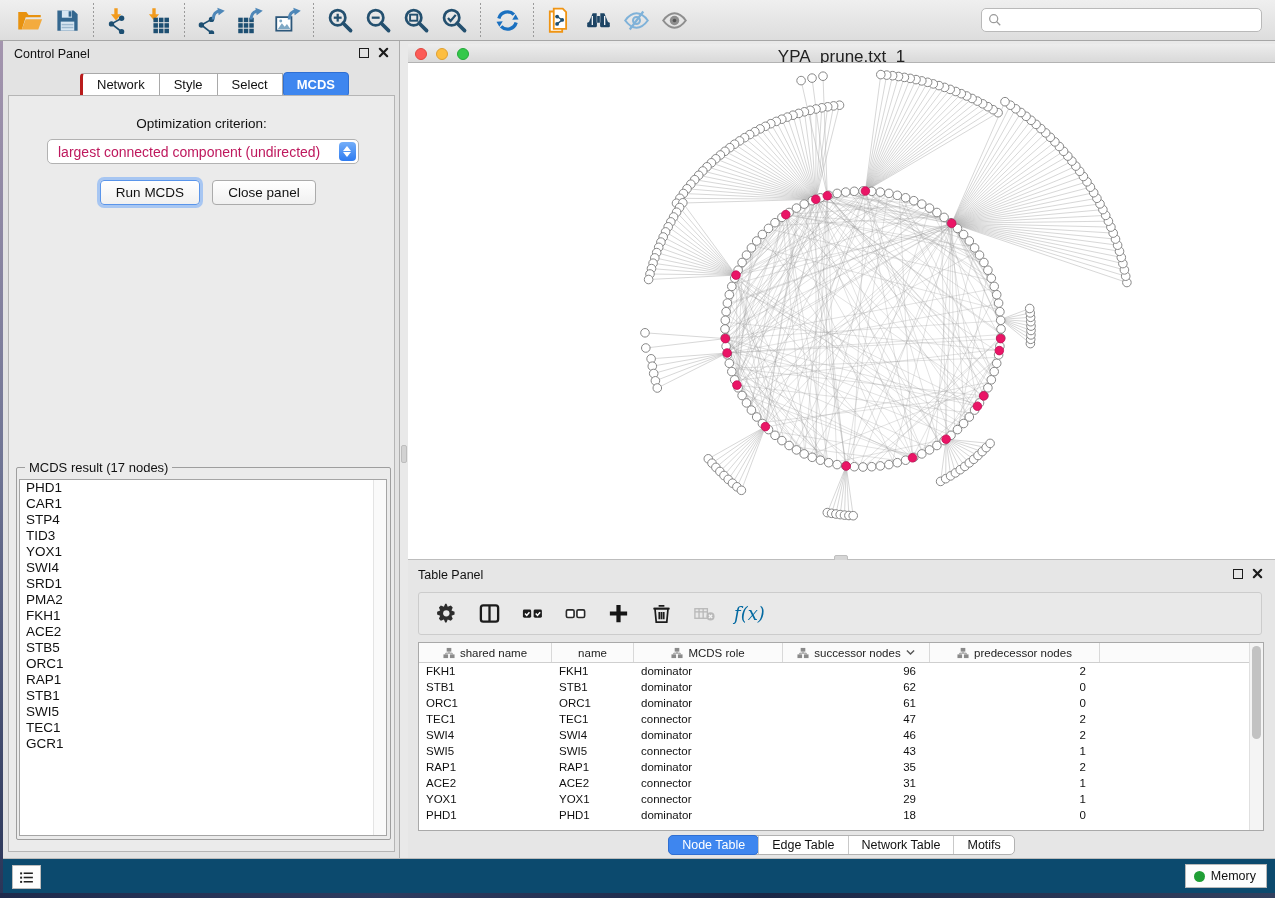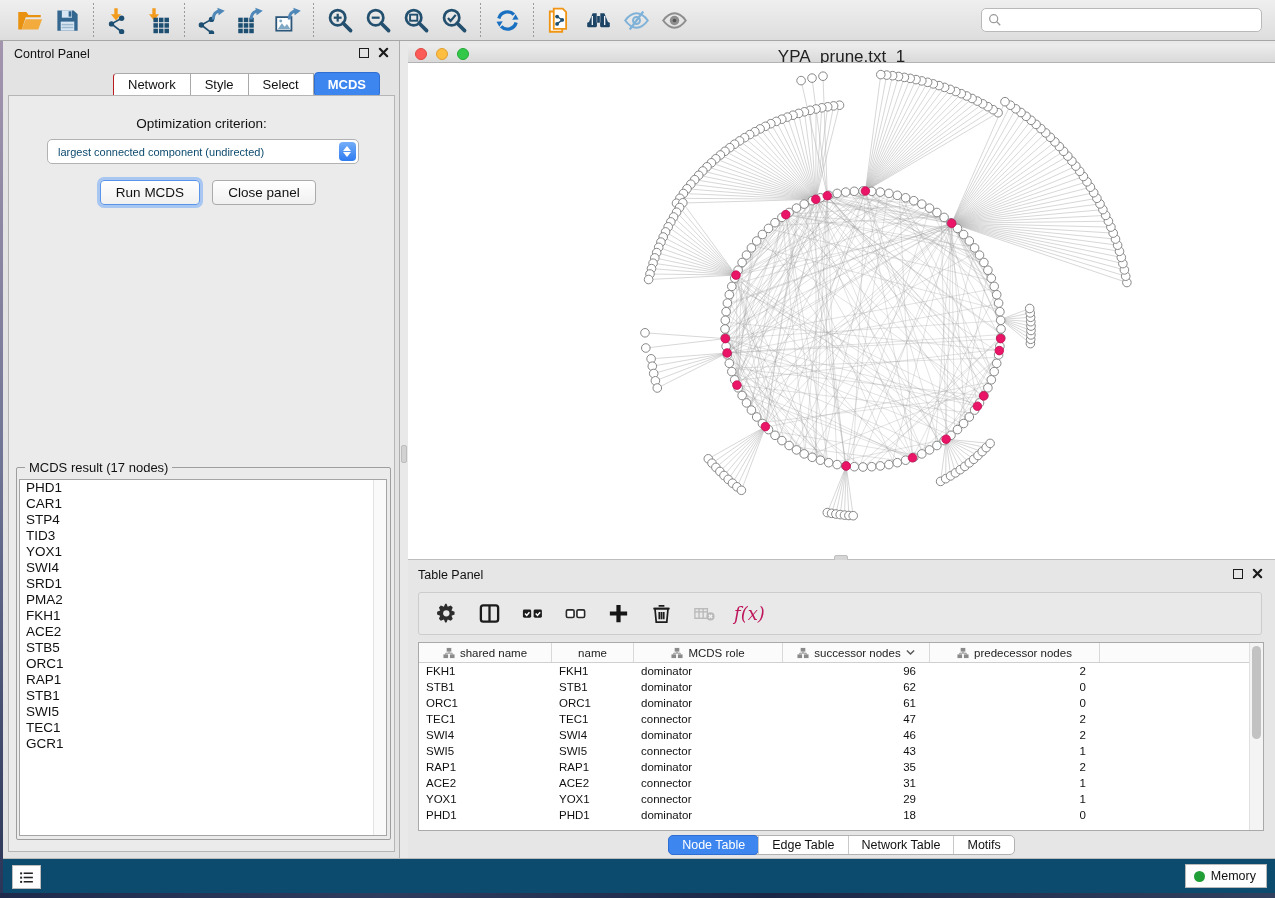--- a/index.html
+++ b/index.html
@@ -30,29 +30,29 @@
   .control-panel { position:absolute; left:3px; top:41px; width:397px; height:817px;
     background:#e3e3e3; border-right:1px solid #aeaeae; }
   .cp-header { position:absolute; left:0; top:0; width:100%; height:26px; }
   .cp-title { position:absolute; left:11px; top:6px; font-size:12.5px; color:#111; }
   .panel-icons { position:absolute; right:10px; top:6px; display:flex; gap:9px; align-items:center; }
   .float-ico { width:10px; height:10px; border:1.6px solid #1c1c1c; display:inline-block; }
   .close-ico svg { width:11px; height:11px; display:block; }
   .cp-tabs { position:absolute; left:77px; top:32px; height:23px; display:flex; align-items:stretch; }
   .cp-tab { background:#fff; border:1px solid #a9a9a9; border-left:none; padding:0 14px;
     font-size:13px; color:#111; display:flex; align-items:center; }
-  .cp-tab:first-child { border-left:1px solid #b91c1c; border-radius:4px 0 0 0;margin-left:33px; }
+  .cp-tab:first-child { border-left:3px solid #b91c1c; border-radius:4px 0 0 0; }
   .cp-tab.active { background:#3e86ef; color:#fff; border:1px solid #2f6fd2; border-radius:4px;
     margin:-1px -1px -1px 0; padding:0 13px; font-weight:bold; }
   .cp-content { position:absolute; left:5px; top:54px; width:387px; height:757px;
     background:#ebebeb; border:1px solid #b5b5b5; }
   .opt-label { position:absolute; left:0; top:20px; width:100%; text-align:center;
     font-size:13.5px; color:#111; }
   .crit-select { position:absolute; left:38px; top:43px; width:312px; height:25px; background:#fff;
-    border:1px solid #b2b2b2; border-radius:5px; font-size:11px; color:#0c4a6e;
+    border:1px solid #b2b2b2; border-radius:5px; font-size:14px; color:#be185d;
     display:flex; align-items:center; padding-left:10px; }
   .crit-stepper { position:absolute; right:2px; top:2px; bottom:2px; width:17px; border-radius:4px;
     background:linear-gradient(#74aef9,#2e7bf0); }
   .crit-stepper .up { position:absolute; left:4px; top:4px; width:0; height:0;
     border-left:4.5px solid transparent; border-right:4.5px solid transparent; border-bottom:5px solid #fff; }
   .crit-stepper .down { position:absolute; left:4px; bottom:4px; width:0; height:0;
     border-left:4.5px solid transparent; border-right:4.5px solid transparent; border-top:5px solid #fff; }
   .btn { background:linear-gradient(#ffffff,#f0f0f0); border:1px solid #ababab; border-radius:4px;
     font-size:13.5px; color:#111; height:25px; display:flex; align-items:center; justify-content:center; }
   .run-btn { position:absolute; left:91px; top:84px; width:100px;
@@ -93,21 +93,21 @@
   
   .table-panel { position:absolute; left:408px; top:560px; width:867px; height:298px; background:#e6e6e6; }
   .tp-title { position:absolute; left:10px; top:8px; font-size:12.5px; color:#111; }
   .tp-icons { position:absolute; right:12px; top:8px; display:flex; gap:9px; align-items:center; }
   .tp-toolbar { position:absolute; left:10px; top:32px; width:844px; height:43px;
     background:#e9e9e9; border:1px solid #cccccc; border-radius:3px;
     display:flex; align-items:center; padding-left:14px; gap:17px; }
   .tp-tool { width:26px; height:26px; display:flex; align-items:center; justify-content:center; }
   .tp-tool svg { width:23px; height:23px; }
   .tp-tool.fx-text { width:auto; font-family:"DejaVu Serif","Liberation Serif",serif;
-    font-style:italic; font-size:18px; color:#be185d; }
+    font-style:italic; font-size:18px; color:#0369a1; }
   .grid { position:absolute; left:10px; top:82px; width:846px; height:189px; background:#fff;
     border:1px solid #a9a9a9; overflow:hidden; }
   .grid-head { position:absolute; left:0; top:0; right:14px; height:20px; background:#fbfbfb;
     border-bottom:1px solid #cfcfcf; display:flex; }
   .gh-cell { height:100%; display:flex; align-items:center; justify-content:center; gap:5px;
     border-right:1px solid #d9d9d9; font-size:11.5px; color:#222; }
   .gh-cell svg.org { width:12px; height:12px; flex:0 0 auto; }
   .gh-cell svg.sort { width:9px; height:7px; flex:0 0 auto; }
   .grid-body { position:absolute; left:0; top:20px; right:14px; bottom:0; }
   .grid-row { display:flex; height:16px; align-items:center; }

